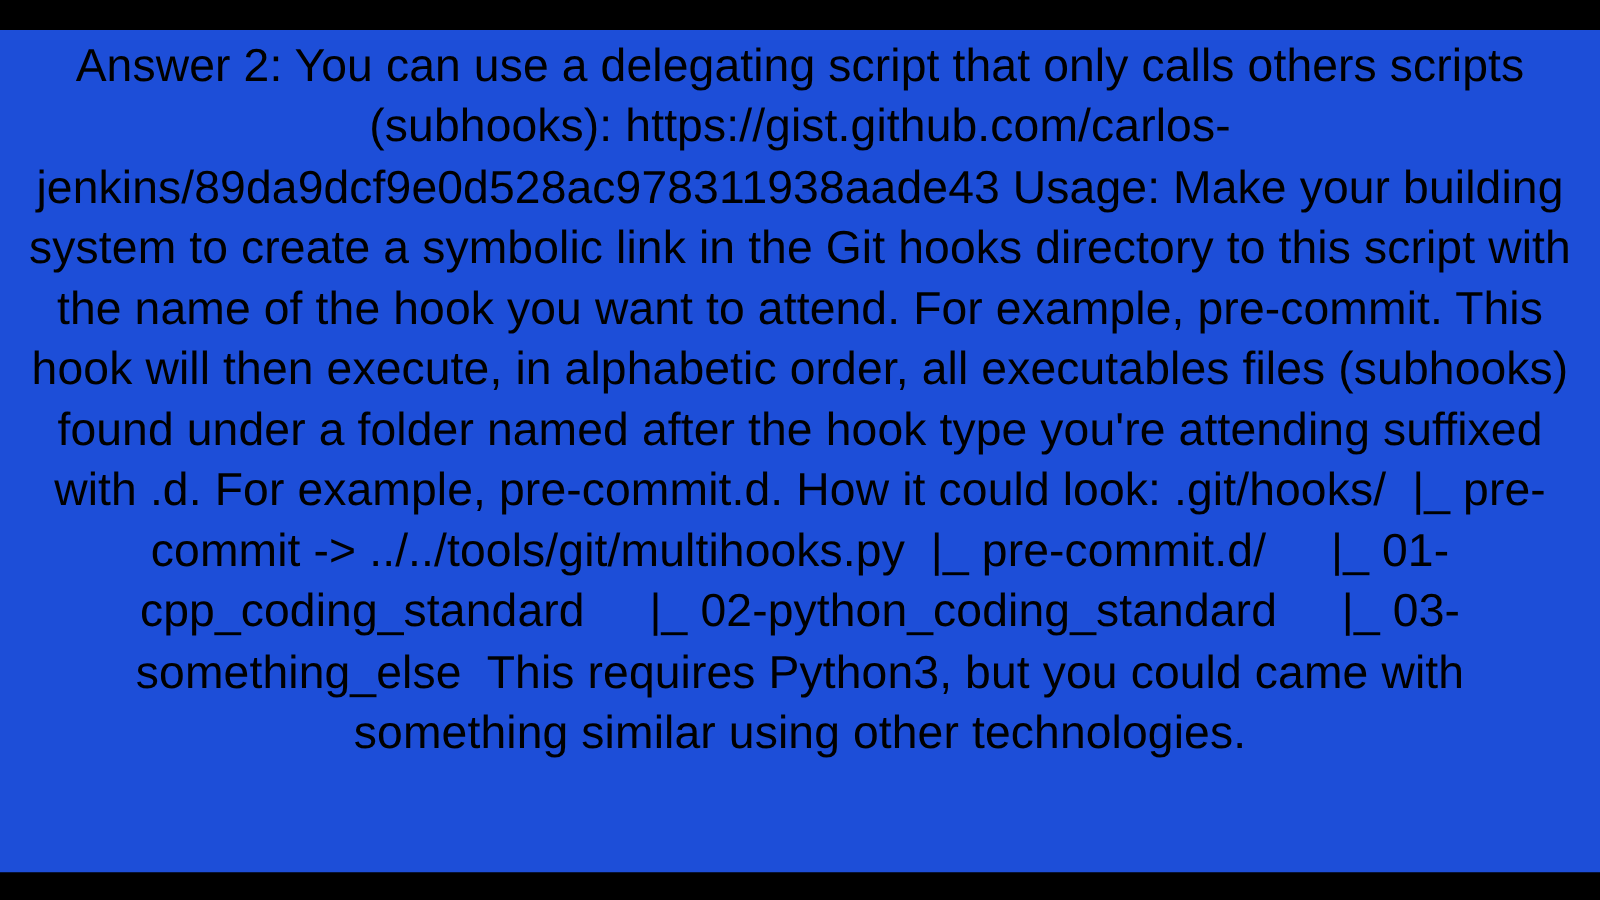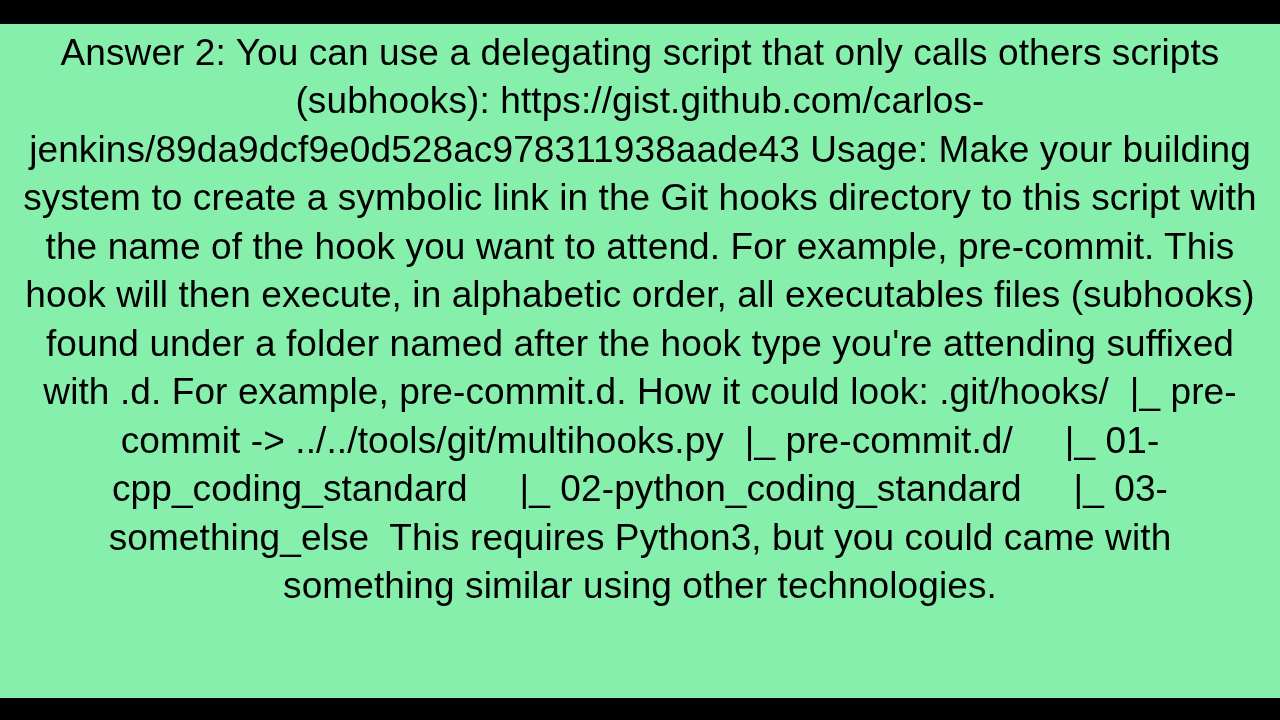--- a/index.html
+++ b/index.html
@@ -20,21 +20,21 @@
       background: #000;
       flex-shrink: 0;
     }
     .bottom-bar {
       height: 22px;
       background: #000;
       flex-shrink: 0;
     }
     .content {
       flex: 1;
-      background: #86efac;
+      background: #1d4ed8;
       display: flex;
       align-items: flex-start;
       justify-content: center;
       padding: 5px 18px 0 18px;
     }
     .text-block {
       font-size: 37px;
       line-height: 1.31;
       text-align: center;
       color: #000;

